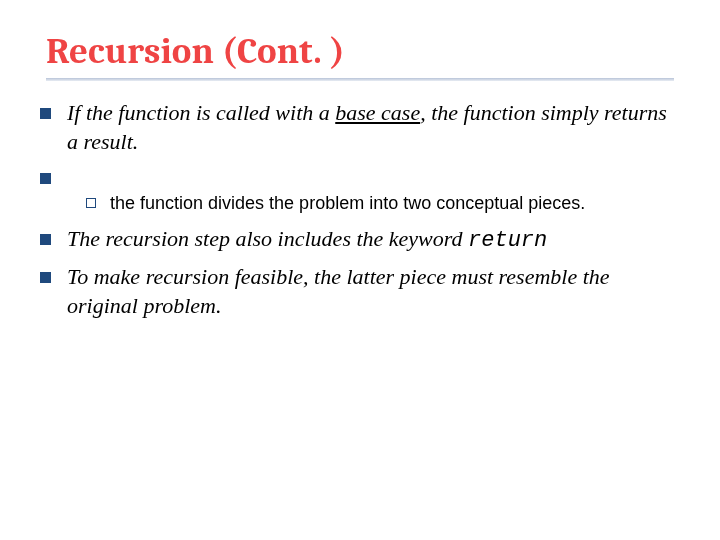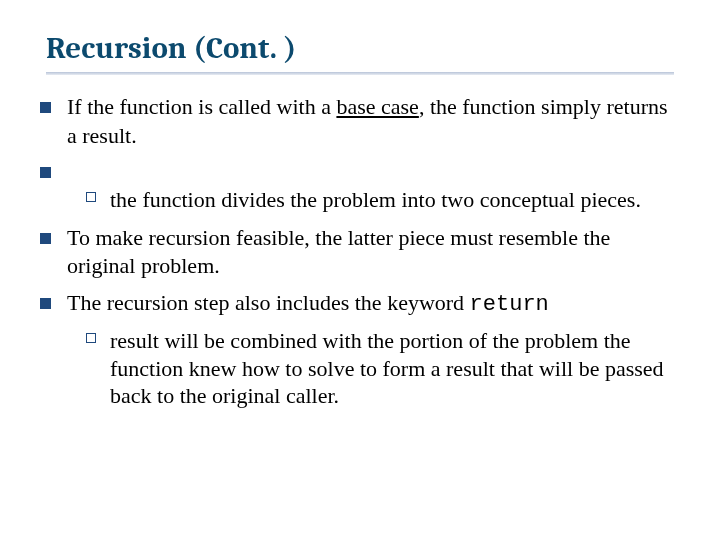--- a/index.html
+++ b/index.html
@@ -9,40 +9,41 @@
     background: #ffffff;
     font-family: Georgia, 'Times New Roman', serif;
     color: #000000;
     overflow: hidden;
   }
   .slide {
     padding: 30px 40px 30px 40px;
   }
   .title {
     font-family: Cambria, Georgia, serif;
-    font-size: 31px;
-    color: #0c4a6e;
+    font-size: 37px;
+    color: #ef4444;
     margin-bottom: 6px;
     padding-left: 6px;
   }
   .title-rule {
     height: 3px;
     background: linear-gradient(to bottom, #b8c4d8 0%, #e8ecf3 100%);
     margin-bottom: 18px;
     margin-left: 6px;
     margin-right: 6px;
   }
   .bullets {
     list-style: none;
     padding-left: 0;
   }
   .bullets > li {
     display: flex;
     align-items: flex-start;
     margin-bottom: 8px;
+    font-style: italic;
   }
   .bullet-icon {
     flex-shrink: 0;
     width: 11px;
     height: 11px;
     background: #1f497d;
     margin-top: 9px;
     margin-right: 16px;
   }
   .bullet-text {
@@ -63,23 +64,23 @@
   }
   .sub-bullet-icon {
     flex-shrink: 0;
     width: 10px;
     height: 10px;
     border: 1.5px solid #1f497d;
     margin-top: 6px;
     margin-right: 14px;
   }
   .sub-bullet-text {
-    font-size: 22px;
+    font-size: 18px;
     line-height: 1.25;
-    font-family: Liberation Serif, serif;
+    font-family: Liberation Sans, sans-serif;
   }
   .underline {
     text-decoration: underline;
   }
   .mono {
     font-family: 'Courier New', Courier, monospace;
   }
 </style>
 </head>
 <body>
@@ -103,29 +104,23 @@
   <ul class="sub-bullets">
     <li>
       <span class="sub-bullet-icon"></span>
       <span class="sub-bullet-text">the function divides the problem into two conceptual pieces.</span>
     </li>
   </ul>
 
   <ul class="bullets">
     <li>
       <span class="bullet-icon"></span>
-      <span class="bullet-text">To make recursion feasible, the latter piece must resemble the original problem.</span>
-    </li>
-    <li>
-      <span class="bullet-icon"></span>
       <span class="bullet-text">
         <span>The recursion step also includes the keyword </span><span class="mono">return</span>
       </span>
     </li>
+    <li>
+      <span class="bullet-icon"></span>
+      <span class="bullet-text">To make recursion feasible, the latter piece must resemble the original problem.</span>
+    </li>
   </ul>
 
-  <ul class="sub-bullets">
-    <li>
-      <span class="sub-bullet-icon"></span>
-      <span class="sub-bullet-text">result will be combined with the portion of the problem the function knew how to solve to form a result that will be passed back to the original caller.</span>
-    </li>
-  </ul>
 </div>
 
 </body></html>

